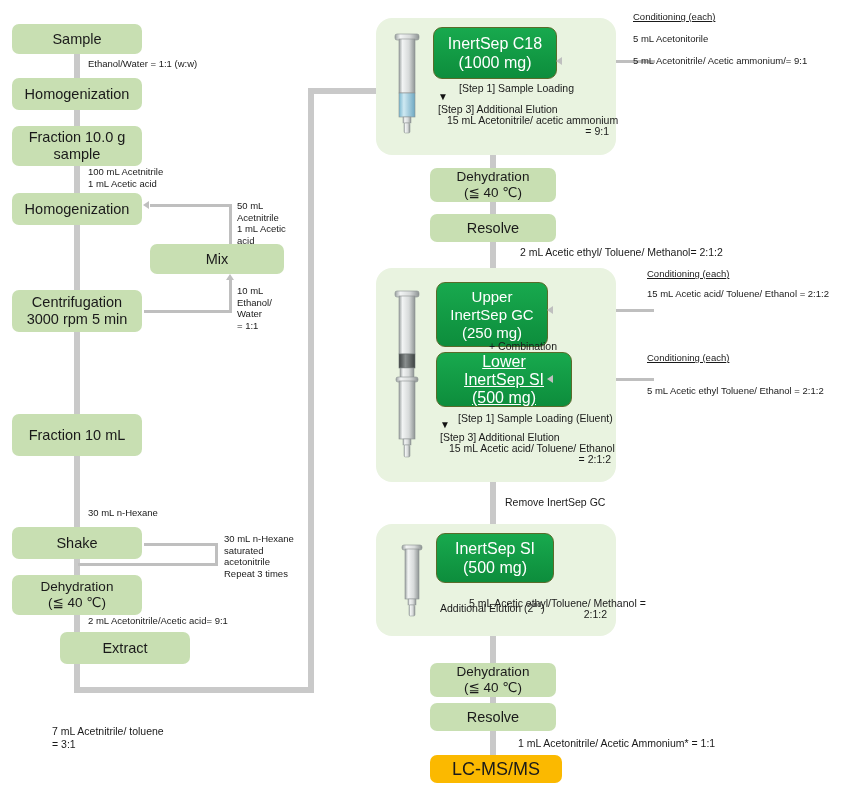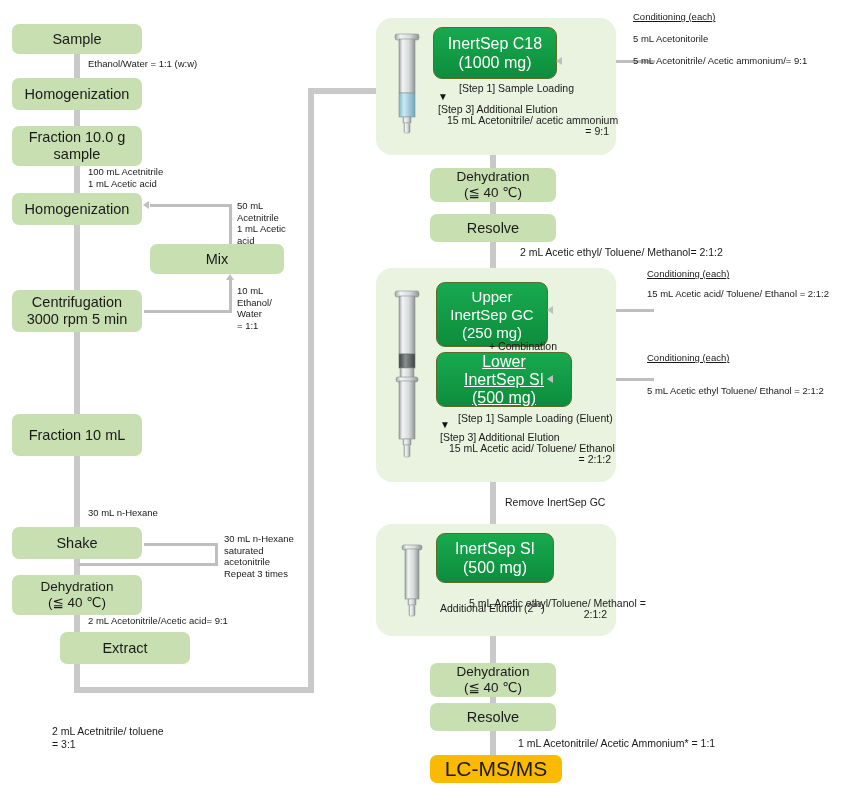--- a/index.html
+++ b/index.html
@@ -32,21 +32,21 @@
     z-index:4;
   }
   .step.small{font-size:13.5px;line-height:16px;}
 
   
   .final{
     position:absolute;
     background:#fbb900;
     border-radius:7px;
     display:flex;align-items:center;justify-content:center;
-    font-size:21px;color:#1a1a1a;
+    font-size:18px;color:#1a1a1a;
     z-index:4;
   }
 
   
   .panel{
     position:absolute;
     background:#e9f3e0;
     border-radius:16px;
     z-index:1;
   }
@@ -172,21 +172,21 @@
 
   <div class="note" style="left:88px;top:507px;">30 mL n-Hexane</div>
 
   <div class="note" style="left:224px;top:533px;">30 mL n-Hexane
 saturated
 acetonitrile
 Repeat 3 times</div>
 
   <div class="note" style="left:88px;top:615px;">2 mL Acetonitrile/Acetic acid= 9:1</div>
 
-  <div class="note n11" style="left:52px;top:725px;">2 mL Acetnitrile/ toluene
+  <div class="note n11" style="left:52px;top:725px;">7 mL Acetnitrile/ toluene
 = 3:1</div>
 
   <div class="panel" style="left:376px;top:18px;width:240px;height:137px;"></div>
 
   <svg class="col" style="left:387px;top:32px;" width="40" height="104" viewBox="0 0 40 104">
     <defs>
       <linearGradient id="gBody" x1="0" y1="0" x2="1" y2="0">
         <stop offset="0%" stop-color="#9aa0a0"></stop>
         <stop offset="22%" stop-color="#f2f4f4"></stop>
         <stop offset="62%" stop-color="#d7dada"></stop>

